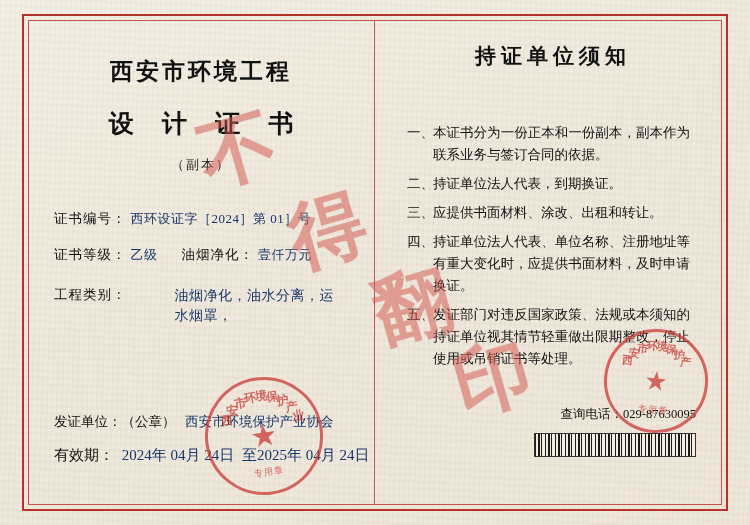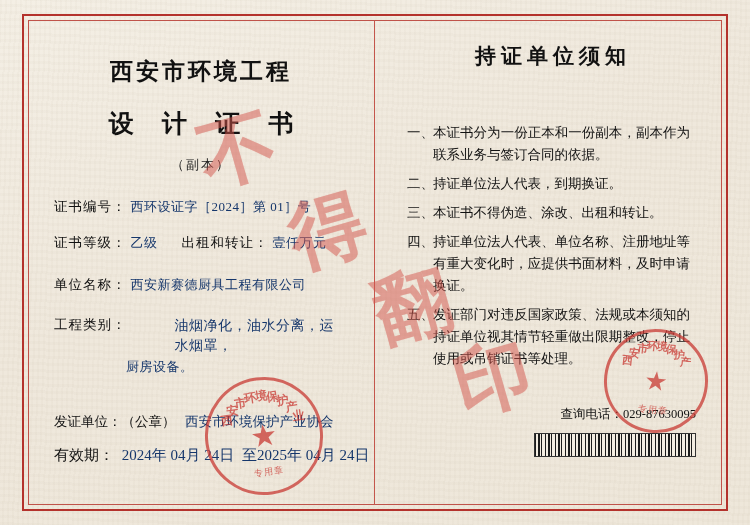--- a/index.html
+++ b/index.html
@@ -127,21 +127,21 @@
   .field-value.inline {
     flex: none;
   }
   .field-value-wrap {
     color: #15366b;
     font-size: 14px;
     line-height: 20px;
     letter-spacing: .5px;
     padding-left: 4px;
   }
-  .row-gap-lg { margin-top: 24px; align-items: flex-end; }
+  .row-gap-lg { margin-top: 36px; align-items: flex-end; }
   .row-block {
     display: flex;
     align-items: flex-start;
     font-family: "Liberation Serif", serif;
     font-size: 13.5px;
     color: #111;
     margin-top: 22px;
     gap: 44px;
   }
   .second-line {
@@ -317,34 +317,29 @@
     <div class="title-note">（副本）</div>
 
     <div class="field-row row-gap-lg">
       <span class="field-label">证书编号：</span>
       <span class="field-value">西环设证字［2024］第 01］号</span>
     </div>
 
     <div class="field-row">
       <span class="field-label">证书等级：</span>
       <span class="field-value inline" style="padding-right:24px;">乙级</span>
-      <span class="field-label">出租和转让：</span>
+      <span class="field-label">油烟净化：</span>
       <span class="field-value inline">壹仟万元</span>
     </div>
 
-    <div class="field-row row-gap-lg">
-      <span class="field-label">单位名称：</span>
-      <span class="field-value">西安新赛德厨具工程有限公司</span>
-    </div>
 
     <div class="row-block">
       <span class="field-label">工程类别：</span>
       <span class="field-value-wrap">油烟净化，油水分离，运水烟罩，</span>
     </div>
-    <div class="second-line">厨房设备。</div>
 
     <div class="issuer-row">
       <span>发证单位：（公章）</span>
       <span class="date-ink" style="padding-left:6px;">西安市环境保护产业协会</span>
     </div>
 
     <div class="validity-row">
       <span>有效期：</span>
       <span class="date-ink" style="padding-left:4px;">2024年  04月  24日</span>
       <span class="date-ink" style="padding-left:4px;">至2025年  04月  24日</span>
@@ -357,21 +352,21 @@
       <div class="notice-item">
         <span class="notice-index">一、</span>
         <span class="notice-text">本证书分为一份正本和一份副本，副本作为联系业务与签订合同的依据。</span>
       </div>
       <div class="notice-item">
         <span class="notice-index">二、</span>
         <span class="notice-text">持证单位法人代表，到期换证。</span>
       </div>
       <div class="notice-item">
         <span class="notice-index">三、</span>
-        <span class="notice-text">本证书不得伪造、涂改、出租和转让。</span>
+        <span class="notice-text">应提供书面材料、涂改、出租和转让。</span>
       </div>
       <div class="notice-item">
         <span class="notice-index">四、</span>
         <span class="notice-text">持证单位法人代表、单位名称、注册地址等有重大变化时，应提供书面材料，及时申请换证。</span>
       </div>
       <div class="notice-item">
         <span class="notice-index">五、</span>
         <span class="notice-text">发证部门对违反国家政策、法规或本须知的持证单位视其情节轻重做出限期整改，停止使用或吊销证书等处理。</span>
       </div>
     </div>

